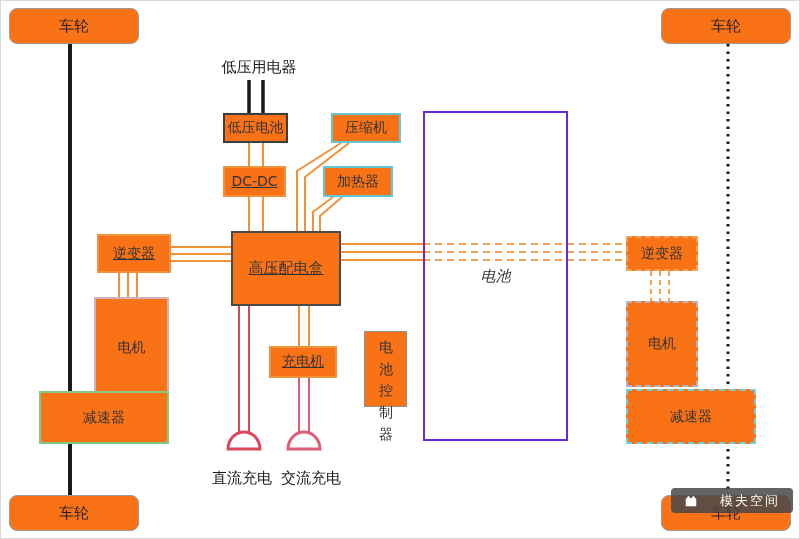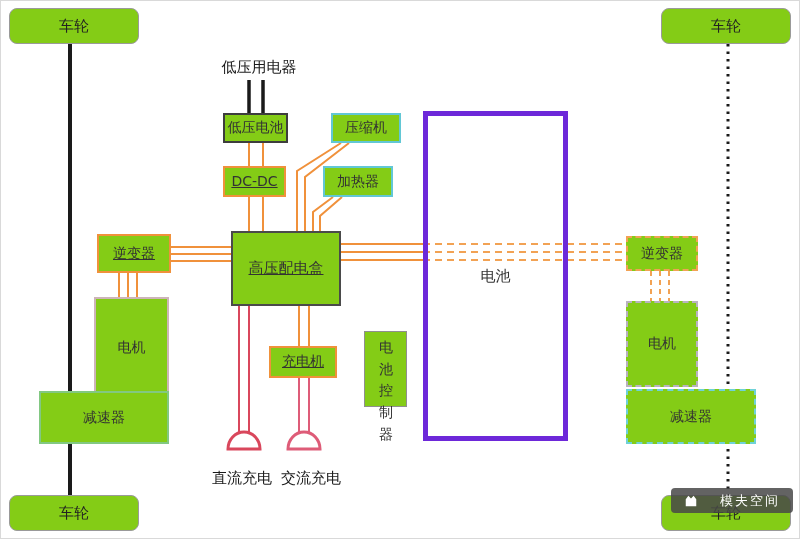--- a/index.html
+++ b/index.html
@@ -5,31 +5,31 @@
   * { margin:0; padding:0; box-sizing:border-box; }
   html,body { background:#fff; font-family:"DejaVu Sans", sans-serif; }
   .canvas {
     position:relative; width:800px; height:539px;
     background:#ffffff; border:1px solid #d9d9d9; overflow:hidden;
   }
   .wires { position:absolute; left:0; top:0; z-index:1; }
   .node {
     position:absolute; z-index:2;
     display:flex; align-items:center; justify-content:center;
-    font-size:14px; color:#333; background:#84cc16; text-align:center;
+    font-size:14px; color:#333; background:#f97316; text-align:center;
     line-height:1.25;
   }
   .wheel   { border:1.5px solid #9a9a9a; border-radius:8px; font-size:15px; color:#222; }
   .b-dark  { border:2px solid #3d3d3d; }
   .b-orange{ border:2px solid #f0913b;text-decoration:underline; }
   .b-cyan  { border:2px solid #62c7d5; }
   .b-green { border:2px solid #82c882; }
   .b-pink  { border:2px solid #cdb4b8; }
   .b-gray  { border:1px solid #8f8f8f; }
-  .b-yellow{ border:5px solid #6d28d9; background:transparent; font-size:15px; }
+  .b-yellow{ border:2px solid #6d28d9; background:transparent; font-size:15px;font-style:italic; }
   .d-orange{ border:2px dashed #f2a254; }
   .d-gray  { border:2px dashed #b9b2c0; }
   .d-cyan  { border:2px dashed #6fd2d8; }
   .hv      { border:2px solid #4a4a4a; font-size:15px; font-weight:500;text-decoration:underline; }
   .label {
     position:absolute; z-index:2; font-size:15px; color:#1a1a1a;
     text-align:center; background:transparent; font-weight:500;
   }
   .vtext {
     align-items:flex-start; justify-content:flex-start;

